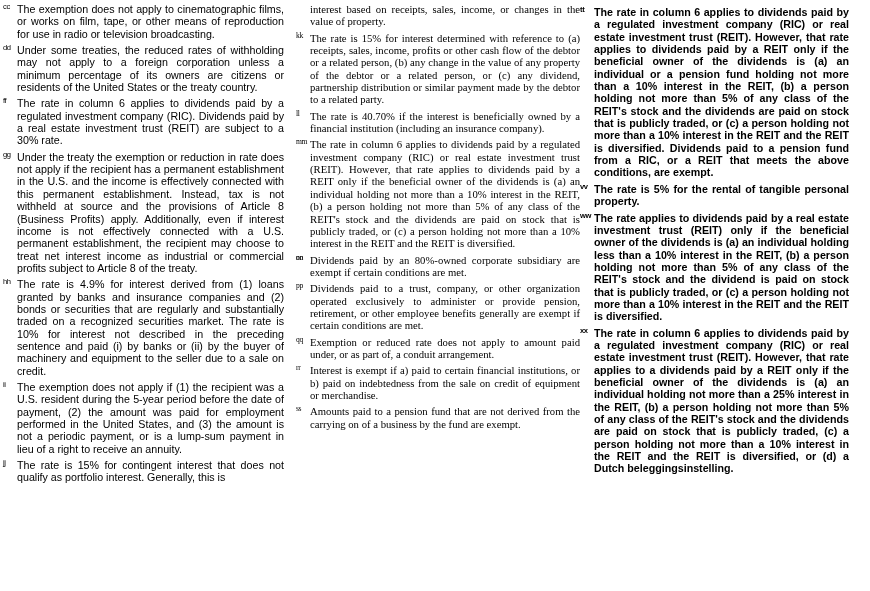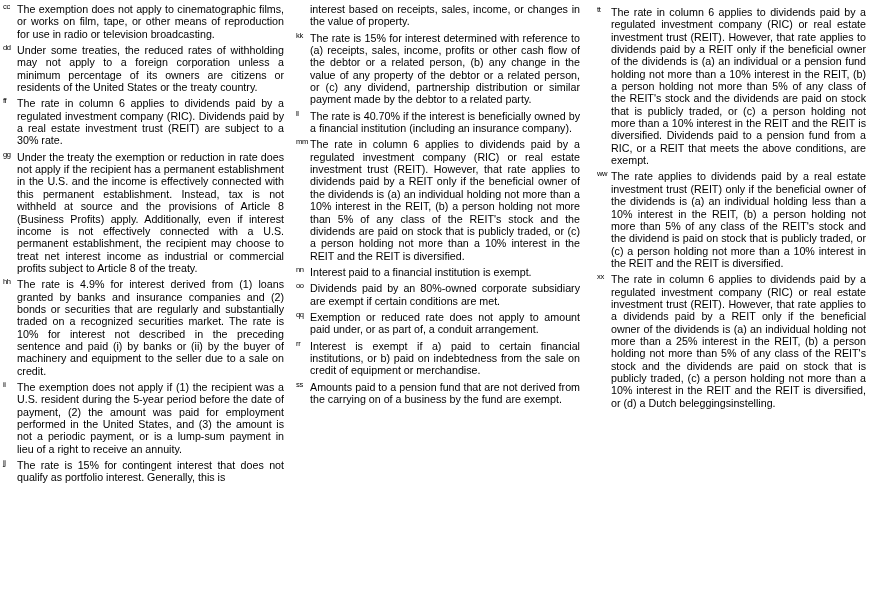--- a/index.html
+++ b/index.html
@@ -19,22 +19,22 @@
     box-sizing: border-box;
     padding: 3px 2px 0 3px;
     display: flex;
     overflow: hidden;
   }
   .col {
     box-sizing: border-box;
     text-align: justify;
   }
   .col-1 { width: 281px; }
-  .col-2 { width: 284px; margin-left: 12px; }
-  .col-3 { width: 269px; margin-left: 17px; padding-top: 3px; }
+  .col-2 { width: 284px; margin-left: 12px; font-family: Liberation Serif, serif; }
+  .col-3 { width: 269px; padding-top: 3px; font-weight: bold; }
   .footnote {
     position: relative;
     padding-left: 14px;
     margin-bottom: 4px;
   }
   .footnote .marker {
     position: absolute;
     left: 0;
     top: 0;
     font-size: 7.6px;
@@ -55,24 +55,26 @@
       <div class="footnote"><span class="marker">gg</span><span class="fn-text">Under the treaty the exemption or reduction in rate does not apply if the recipient has a permanent establishment in the U.S. and the income is effectively connected with this permanent establishment. Instead, tax is not withheld at source and the provisions of Article 8 (Business Profits) apply. Additionally, even if interest income is not effectively connected with a U.S. permanent establishment, the recipient may choose to treat net interest income as industrial or commercial profits subject to Article 8 of the treaty.</span></div>
       <div class="footnote"><span class="marker">hh</span><span class="fn-text">The rate is 4.9% for interest derived from (1) loans granted by banks and insurance companies and (2) bonds or securities that are regularly and substantially traded on a recognized securities market. The rate is 10% for interest not described in the preceding sentence and paid (i) by banks or (ii) by the buyer of machinery and equipment to the seller due to a sale on credit.</span></div>
       <div class="footnote"><span class="marker">ii</span><span class="fn-text">The exemption does not apply if (1) the recipient was a U.S. resident during the 5-year period before the date of payment, (2) the amount was paid for employment performed in the United States, and (3) the amount is not a periodic payment, or is a lump-sum payment in lieu of a right to receive an annuity.</span></div>
       <div class="footnote"><span class="marker">jj</span><span class="fn-text">The rate is 15% for contingent interest that does not qualify as portfolio interest. Generally, this is</span></div>
     </div>
   <div class="col col-2">
       <div class="footnote continuation"><span class="fn-text">interest based on receipts, sales, income, or changes in the value of property.</span></div>
       <div class="footnote"><span class="marker">kk</span><span class="fn-text">The rate is 15% for interest determined with reference to (a) receipts, sales, income, profits or other cash flow of the debtor or a related person, (b) any change in the value of any property of the debtor or a related person, or (c) any dividend, partnership distribution or similar payment made by the debtor to a related party.</span></div>
       <div class="footnote"><span class="marker">ll</span><span class="fn-text">The rate is 40.70% if the interest is beneficially owned by a financial institution (including an insurance company).</span></div>
       <div class="footnote"><span class="marker">mm</span><span class="fn-text">The rate in column 6 applies to dividends paid by a regulated investment company (RIC) or real estate investment trust (REIT). However, that rate applies to dividends paid by a REIT only if the beneficial owner of the dividends is (a) an individual holding not more than a 10% interest in the REIT, (b) a person holding not more than 5% of any class of the REIT's stock and the dividends are paid on stock that is publicly traded, or (c) a person holding not more than a 10% interest in the REIT and the REIT is diversified.</span></div>
-      <div class="footnote"><span class="marker">nn</span><span class="fn-text">Interest paid to a financial institution is exempt.</span></div>
+      <div class="footnote"><span class="marker">nn</span></div>
       <div class="footnote"><span class="marker">oo</span><span class="fn-text">Dividends paid by an 80%-owned corporate subsidiary are exempt if certain conditions are met.</span></div>
+      <div class="footnote"><span class="marker">pp</span><span class="fn-text">Dividends paid to a trust, company, or other organization operated exclusively to administer or provide pension, retirement, or other employee benefits generally are exempt if certain conditions are met.</span></div>
       <div class="footnote"><span class="marker">qq</span><span class="fn-text">Exemption or reduced rate does not apply to amount paid under, or as part of, a conduit arrangement.</span></div>
       <div class="footnote"><span class="marker">rr</span><span class="fn-text">Interest is exempt if a) paid to certain financial institutions, or b) paid on indebtedness from the sale on credit of equipment or merchandise.</span></div>
       <div class="footnote"><span class="marker">ss</span><span class="fn-text">Amounts paid to a pension fund that are not derived from the carrying on of a business by the fund are exempt.</span></div>
     </div>
   <div class="col col-3">
       <div class="footnote"><span class="marker">tt</span><span class="fn-text">The rate in column 6 applies to dividends paid by a regulated investment company (RIC) or real estate investment trust (REIT). However, that rate applies to dividends paid by a REIT only if the beneficial owner of the dividends is (a) an individual or a pension fund holding not more than a 10% interest in the REIT, (b) a person holding not more than 5% of any class of the REIT's stock and the dividends are paid on stock that is publicly traded, or (c) a person holding not more than a 10% interest in the REIT and the REIT is diversified. Dividends paid to a pension fund from a RIC, or a REIT that meets the above conditions, are exempt.</span></div>
+      <div class="footnote"><span class="marker">vv</span><span class="fn-text">The rate is 5% for the rental of tangible personal property.</span></div>
       <div class="footnote"><span class="marker">ww</span><span class="fn-text">The rate applies to dividends paid by a real estate investment trust (REIT) only if the beneficial owner of the dividends is (a) an individual holding less than a 10% interest in the REIT, (b) a person holding not more than 5% of any class of the REIT's stock and the dividend is paid on stock that is publicly traded, or (c) a person holding not more than a 10% interest in the REIT and the REIT is diversified.</span></div>
       <div class="footnote"><span class="marker">xx</span><span class="fn-text">The rate in column 6 applies to dividends paid by a regulated investment company (RIC) or real estate investment trust (REIT). However, that rate applies to a dividends paid by a REIT only if the beneficial owner of the dividends is (a) an individual holding not more than a 25% interest in the REIT, (b) a person holding not more than 5% of any class of the REIT's stock and the dividends are paid on stock that is publicly traded, (c) a person holding not more than a 10% interest in the REIT and the REIT is diversified, or (d) a Dutch beleggingsinstelling.</span></div>
     </div>
 </div>
 
 </body></html>

